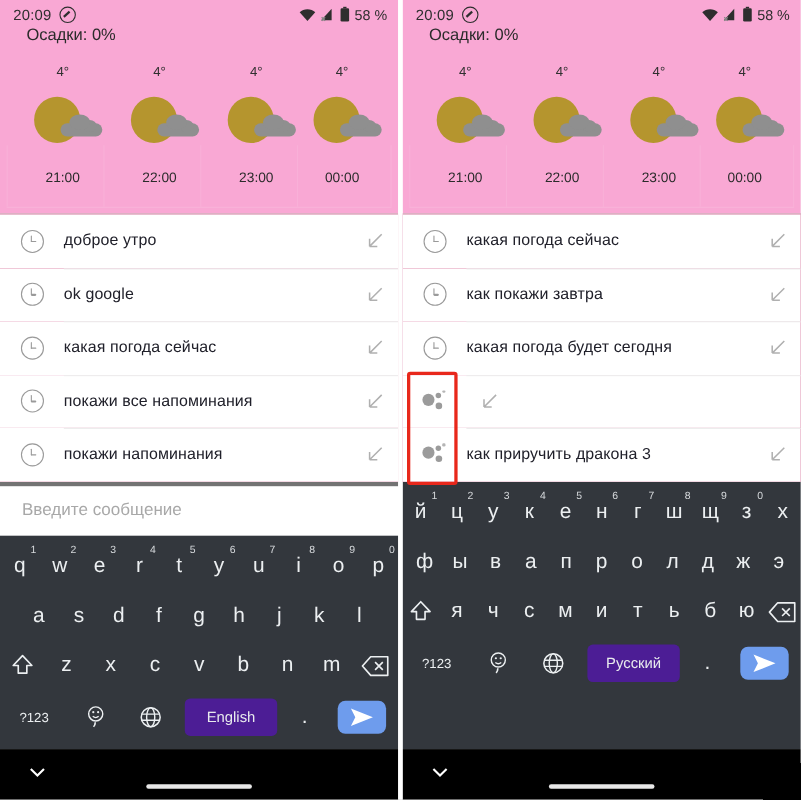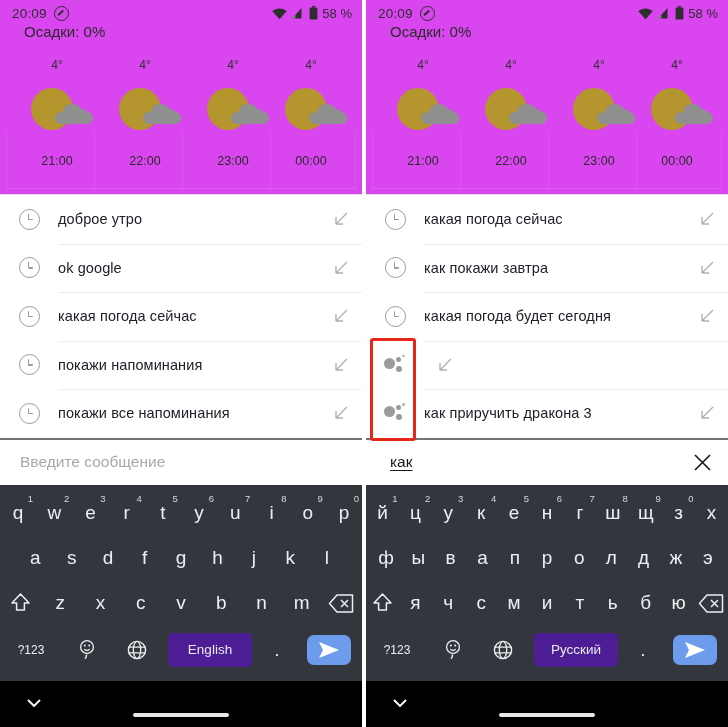--- a/index.html
+++ b/index.html
@@ -7,21 +7,21 @@
     width:728px;height:727px;overflow:hidden;
     font-family:"Liberation Sans","DejaVu Sans",sans-serif;
     -webkit-font-smoothing:antialiased;
   }
   .screen{position:relative;width:728px;height:727px;display:flex;background:#ffffff;}
   .panel{position:relative;width:362px;height:727px;display:flex;flex-direction:column;background:#ffffff;overflow:hidden;}
   .panel-gap{width:4px;height:727px;background:#ffffff;}
 
   
   .weather{
-    position:relative;height:194px;background:#d946ef;flex:0 0 auto;color:#3c3c3c;
+    position:relative;height:194px;background:#f9a8d4;flex:0 0 auto;color:#3c3c3c;
   }
   .statusbar{
     height:22px;display:flex;align-items:center;justify-content:space-between;
     padding:2px 10px 0 12px;font-size:13px;color:#2e2e2e;
   }
   .sb-left{display:flex;align-items:center;gap:7px;}
   .sb-right{display:flex;align-items:center;gap:4px;}
   .sb-time{font-size:13.5px;letter-spacing:.2px;}
   .icon-dnd{display:inline-block;width:13px;height:13px;border:1.6px solid #2e2e2e;border-radius:50%;position:relative;}
   .icon-dnd:after{content:"";position:absolute;left:2px;top:5px;width:7px;height:1.6px;background:#2e2e2e;transform:rotate(-42deg);}
@@ -66,21 +66,21 @@
 
   
   .annot{
     position:absolute;left:4px;top:0;width:46px;height:0;
     border:3px solid #e8271b;border-radius:3px;box-sizing:border-box;pointer-events:none;
   }
 
   
   .inputbar{
     flex:0 0 auto;height:45px;display:flex;align-items:center;
-    background:#ffffff;border-top:2px solid #737373;
+    background:#ffffff;border-top:4px solid #737373;
   }
   .inputbar .txt{flex:1;padding-left:20px;font-size:15.5px;color:#a8a8a8;}
   .inputbar .txt.typed{color:#1a1a1a;text-decoration:underline;text-underline-offset:3px;padding-left:24px;}
   .inputbar .clear{width:52px;display:flex;align-items:center;justify-content:center;flex:0 0 52px;}
 
   
   .kb{flex:1 1 auto;background:#33373d;display:flex;flex-direction:column;justify-content:flex-start;padding-top:6px;}
   .kbrow{display:flex;align-items:center;justify-content:center;height:45px;}
   .key{position:relative;flex:1 1 0;height:45px;display:flex;align-items:center;justify-content:center;
        color:#eceff1;font-size:19px;}
@@ -221,33 +221,33 @@
           <svg width="16" height="16" viewBox="0 0 16 16">
               <path d="M14 2 3 13M3 13h7M3 13V6" stroke="#b0b0b0" stroke-width="1.4" fill="none"></path>
             </svg>
         </span>
       </div>
       <div class="row">
         <span class="sep"></span>
         <span class="lead">
             <span class="clock"></span>
           </span>
+        <span class="label">покажи все напоминания</span>
+        <span class="trail">
+          <svg width="16" height="16" viewBox="0 0 16 16">
+              <path d="M14 2 3 13M3 13h7M3 13V6" stroke="#b0b0b0" stroke-width="1.4" fill="none"></path>
+            </svg>
+        </span>
+      </div>
+      <div class="row">
+        <span class="sep"></span>
+        <span class="lead">
+            <span class="clock"></span>
+          </span>
         <span class="label">покажи напоминания</span>
-        <span class="trail">
-          <svg width="16" height="16" viewBox="0 0 16 16">
-              <path d="M14 2 3 13M3 13h7M3 13V6" stroke="#b0b0b0" stroke-width="1.4" fill="none"></path>
-            </svg>
-        </span>
-      </div>
-      <div class="row">
-        <span class="sep"></span>
-        <span class="lead">
-            <span class="clock"></span>
-          </span>
-        <span class="label">покажи все напоминания</span>
         <span class="trail">
           <svg width="16" height="16" viewBox="0 0 16 16">
               <path d="M14 2 3 13M3 13h7M3 13V6" stroke="#b0b0b0" stroke-width="1.4" fill="none"></path>
             </svg>
         </span>
       </div>
     </div>
 
     <div class="inputbar">
       <div class="txt">Введите сообщение</div>
@@ -514,28 +514,20 @@
         <span class="trail">
           <svg width="16" height="16" viewBox="0 0 16 16">
               <path d="M14 2 3 13M3 13h7M3 13V6" stroke="#b0b0b0" stroke-width="1.4" fill="none"></path>
             </svg>
         </span>
       </div>
 
       <div class="annot" id="annotBox" style="top: 143.5px; height: 103px; background: transparent; z-index: 5;"></div>
     </div>
 
-    <div class="inputbar">
-      <div class="txt typed" placeholder="Введите сообщение">как</div>
-      <div class="clear">
-        <svg width="19" height="19" viewBox="0 0 19 19">
-            <path d="M2 2l15 15M17 2L2 17" stroke="#1d1d1d" stroke-width="1.7"></path>
-          </svg>
-      </div>
-    </div>
 
     <div class="kb">
       <div class="kbrow r1">
         <div class="key">
             <span class="hint">1</span>
             <span>й</span>
           </div>
         <div class="key">
             <span class="hint">2</span>
             <span>ц</span>

